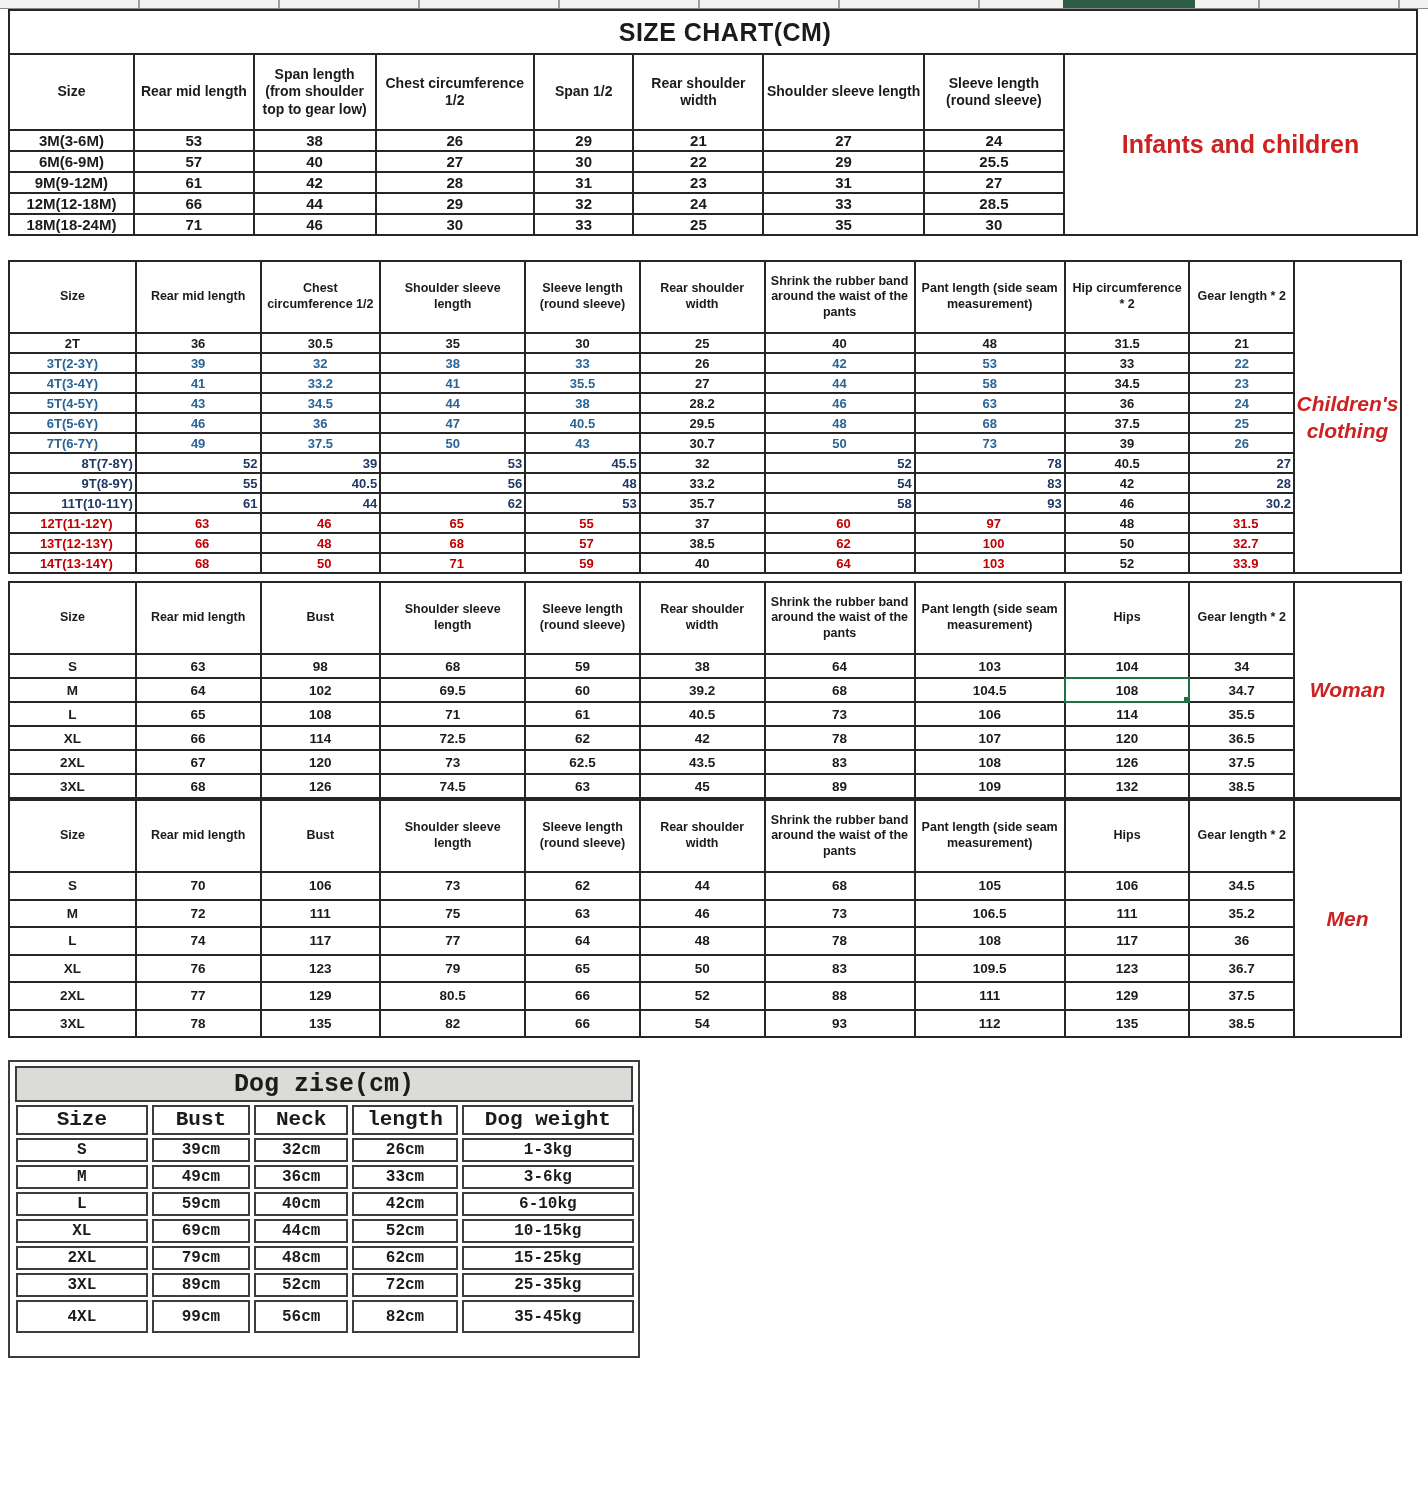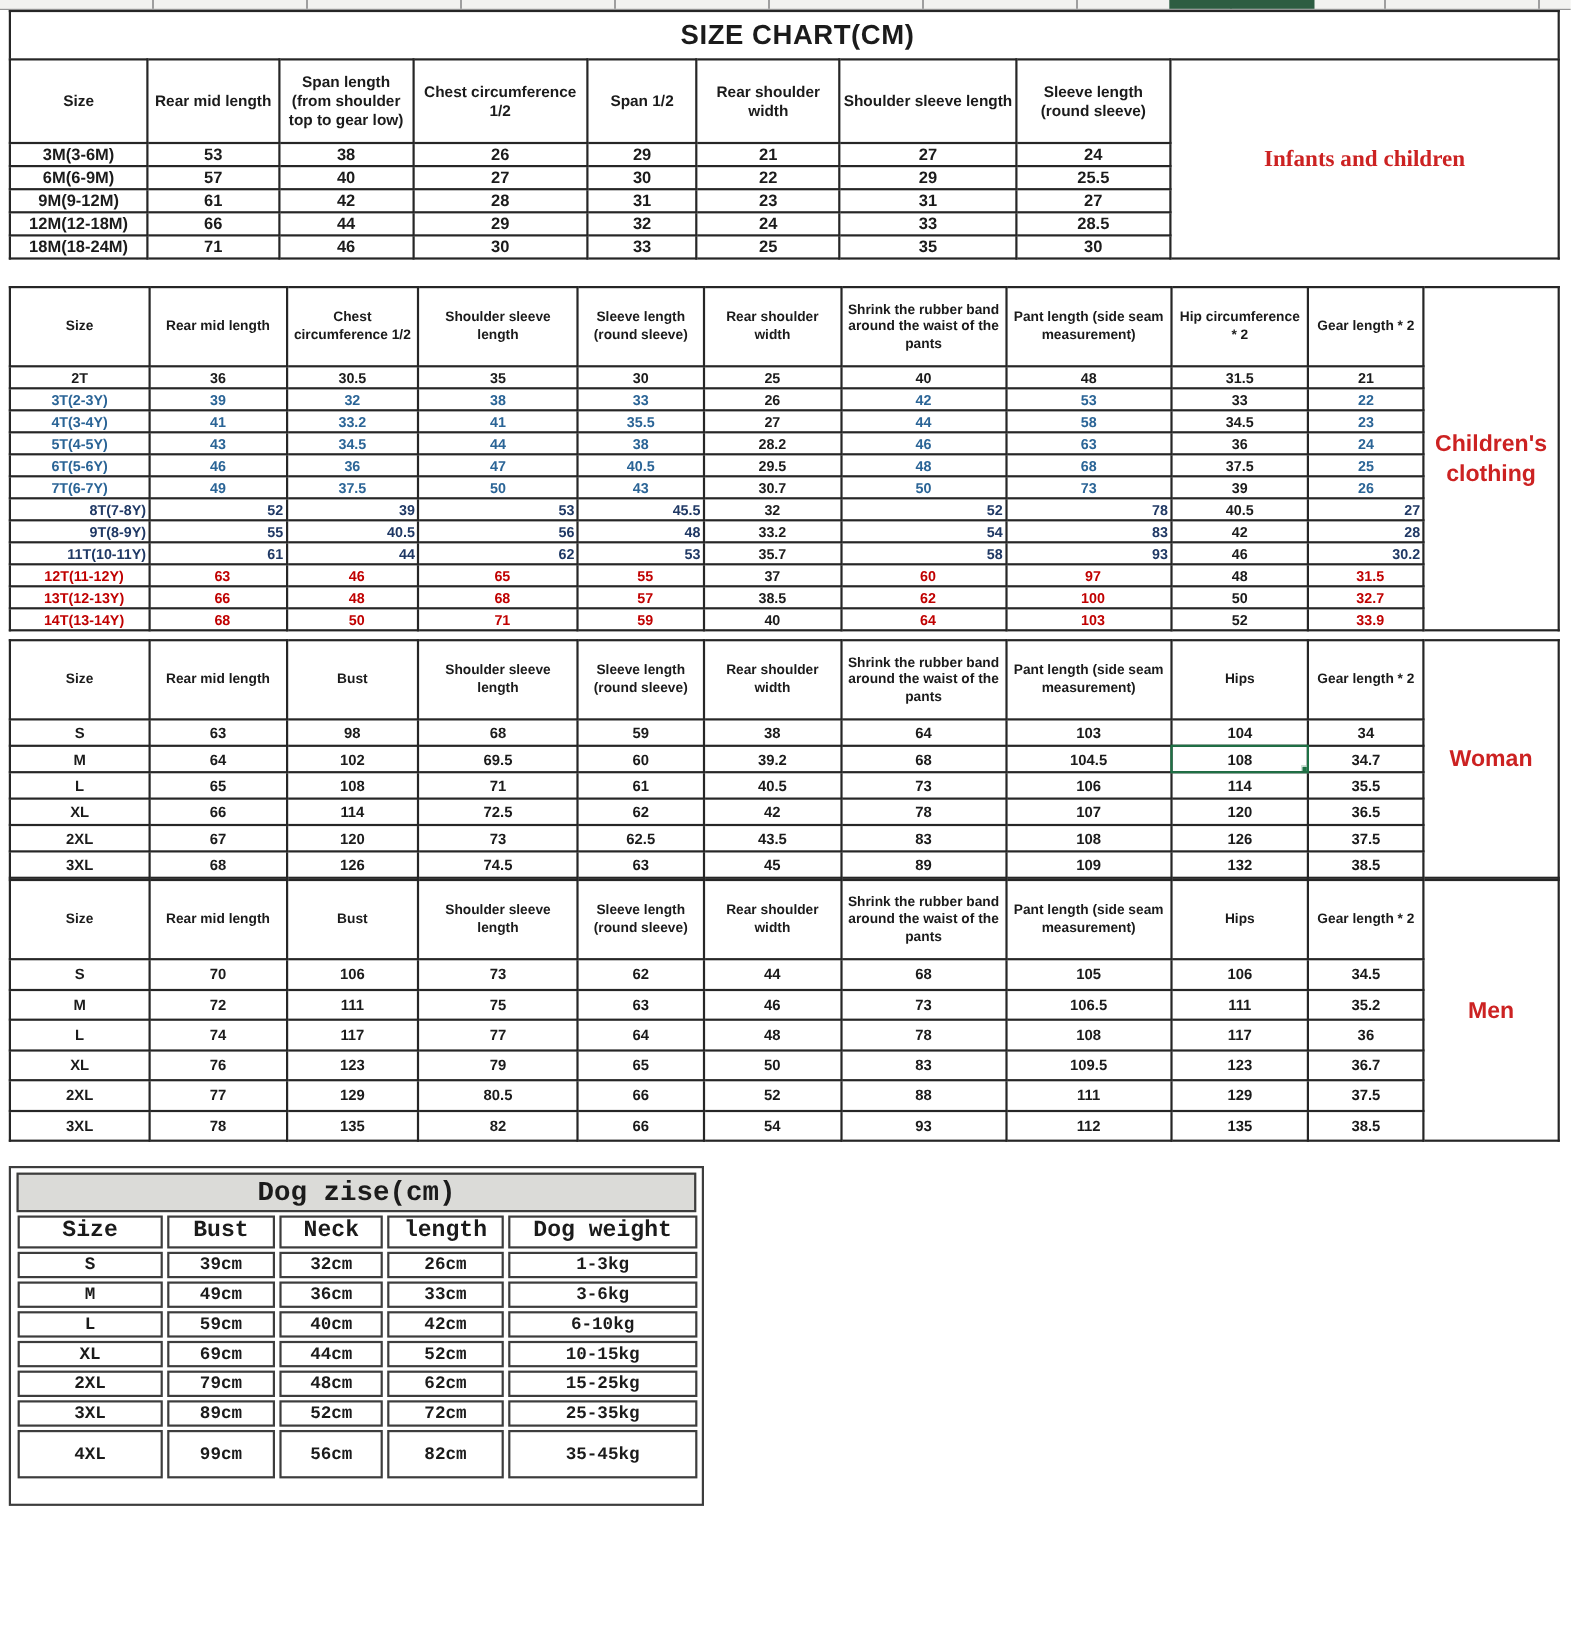--- a/index.html
+++ b/index.html
@@ -48,42 +48,42 @@
   .t-woman td{height:24px; font-size:13.5px;}
   .t-men td{height:27.5px; font-size:13.5px;}
 
   .s2{margin-top:24px;}
   .s3{margin-top:7px;}
 
   .side-label{
     display:flex; align-items:center; justify-content:center; text-align:center;
     color:var(--c-label); border:2px solid var(--grid); border-left:none; line-height:1.3;
   }
-  .side-1{width:353px; font-size:21px;font-family:Liberation Serif, serif;}
-  .side-sm{width:123px; font-size:21px; padding:0 6px;}
+  .side-1{width:353px; font-size:25px;}
+  .side-sm{width:107px; font-size:21px; padding:0 6px;font-style:italic;}
 
   .c-black{color:var(--c-black);} .c-blue{color:var(--c-blue);}
   .c-navy{color:var(--c-navy);text-align:right;} .c-red{color:var(--c-red);padding-left:10px;}
 
   .selected{outline:2px solid var(--c-sel); outline-offset:-1px;}
   .selected::after{content:""; position:absolute; right:-2px; bottom:-2px; width:5px; height:5px; background:var(--c-sel); border:1px solid #fff;}
 
   
   .dog-wrap{
     margin-top:22px; width:632px; border:2px solid #3d3d3d; background:#fff; padding:1px 2px 20px 2px;
     font-family:"Liberation Mono", monospace;
   }
   .dog-title{
     margin:3px 3px 0 3px; border:2px solid #3d3d3d; background:var(--c-dog-bg);
     text-align:center; font-size:25px; height:36px; line-height:33px; font-weight:bold;
   }
   .t-dog{border-collapse:separate; border-spacing:4px 3px; width:626px; font-family:"Liberation Mono", monospace;}
   .t-dog th{border:2px solid #3d3d3d; font-size:21px; height:30px; padding:0;}
   .t-dog td{border:2px solid #3d3d3d; font-size:16px; height:24px; padding:0; font-weight:bold;}
-  .t-dog tr:last-child td{height:44px;}
+  .t-dog tr:last-child td{height:33px;}
   .t-dog th:nth-child(1){width:130px}.t-dog th:nth-child(2){width:97px}
   .t-dog th:nth-child(3){width:93px}.t-dog th:nth-child(4){width:104px}
   .t-dog th:nth-child(5){width:170px}
 </style>
 </head>
 <body>
 
 <div class="top-strip">
   <div class="strip-green"></div>
 </div>

